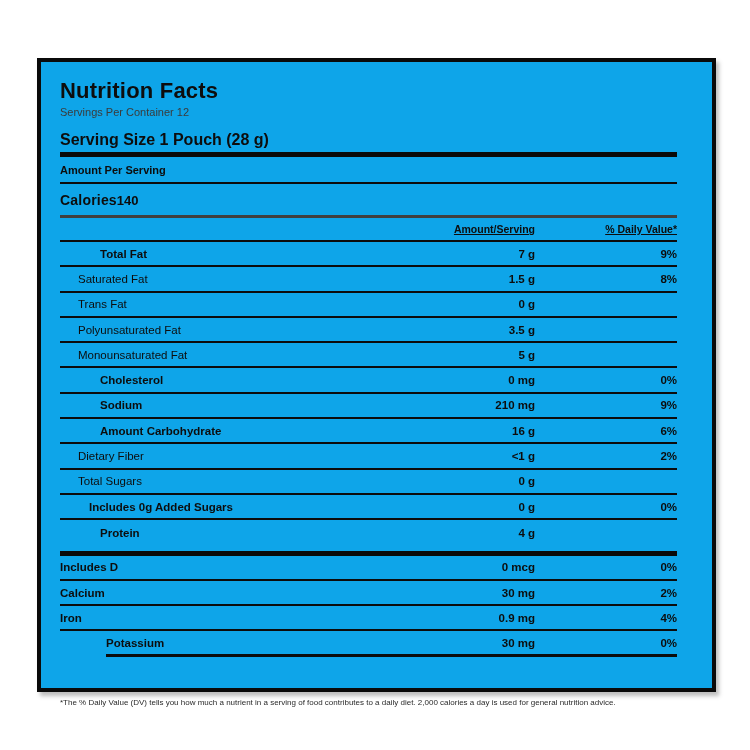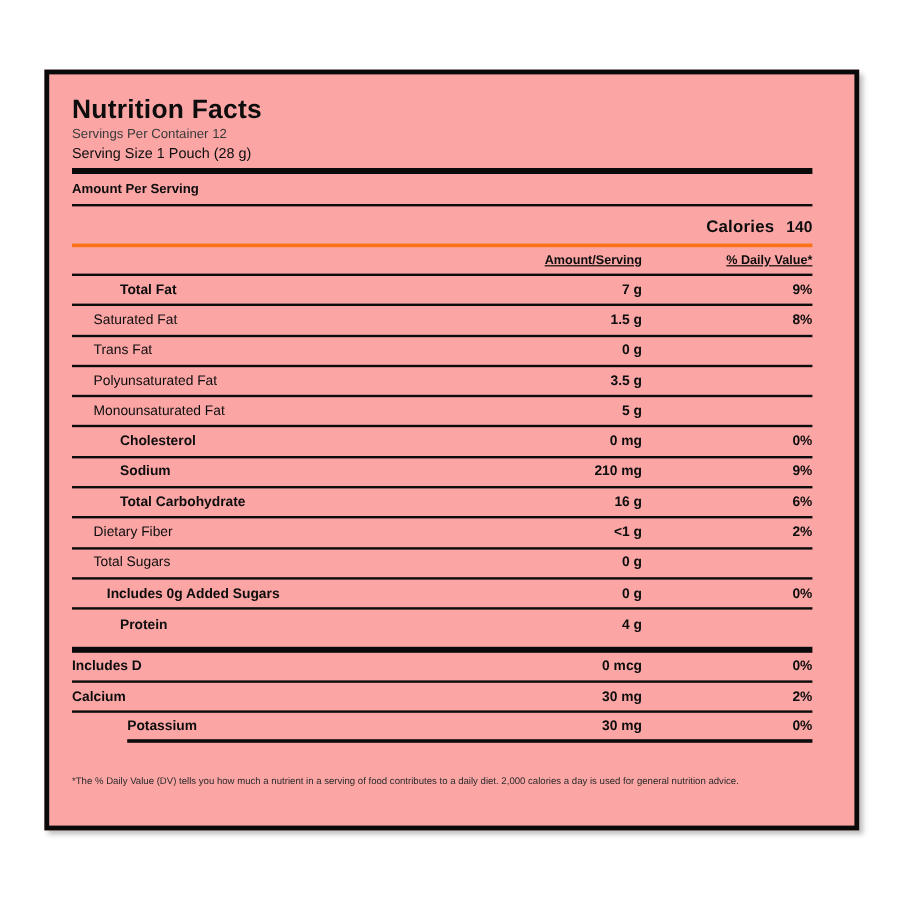--- a/index.html
+++ b/index.html
@@ -19,63 +19,62 @@
     background: #ffffff;
     overflow: hidden;
   }
   .label-frame {
     position: absolute;
     left: 37px;
     top: 58px;
     width: 679px;
     height: 634px;
     box-sizing: border-box;
-    background: #fca5a5;
+    background: #0ea5e9;
     border: 4px solid #0a0a0a;
     box-shadow: 3px 4px 4px rgba(110,110,110,0.45);
     padding: 16px 35px 10px 19px;
   }
   .title {
     font-size: 22px;
     line-height: 25px;
     font-weight: 700;
     letter-spacing: 0.2px;
   }
   .servings {
     font-size: 11px;
     line-height: 14px;
     margin-top: 2px;
     font-weight: 400;
     color: #3b3b3b;
   }
   .serving-size {
-    font-size: 12px;
+    font-size: 16px;
     line-height: 14px;
-    margin-top: 2px;
-    font-weight: 400;
+    margin-top: 14px;
+    font-weight: 700;
   }
   .bar {
     height: 5px;
     background: #0a0a0a;
     margin-top: 5px;
   }
   .aps {
     font-size: 11px;
     line-height: 13px;
     font-weight: 700;
     padding: 7px 0 5px 0;
     border-bottom: 2px solid #0c0c0c;
   }
   .calories-row {
     display: flex;
-    justify-content: flex-end;
+    justify-content: flex-start;
     align-items: baseline;
     padding: 8px 0 7px 0;
-    border-bottom: 3px solid #f97316;
-    gap: 10px;
+    border-bottom: 3px solid #404040;
   }
   .calories-row .cal-label {
     font-size: 14px;
     font-weight: 700;
     letter-spacing: 0.2px;
   }
   .calories-row .cal-value {
     font-size: 13px;
     font-weight: 700;
   }
@@ -99,21 +98,21 @@
   .rows .row:last-child { border-bottom: none; }
   .vits .row:last-child { border-bottom: 3px solid #0c0c0c; margin-left: 46px; }
   .c-label { flex: 1 1 auto; text-align: left; }
   .c-amount { flex: 0 0 150px; text-align: right; font-weight: 700; white-space: nowrap; }
   .c-dv { flex: 0 0 142px; text-align: right; font-weight: 700; white-space: nowrap; }
   .row.main .c-label { font-weight: 700; margin-left: 40px; }
   .row.sub .c-label { font-weight: 400; padding-left: 18px; }
   .row.sub2-bold .c-label { font-weight: 700; padding-left: 29px; }
   .row.vit .c-label { font-weight: 700; }
   .footnote {
-    margin-top: 27px;
+    margin-top: 41px;
     font-size: 8px;
     line-height: 10px;
     font-weight: 400;
     color: #2a2a2a;
   }
 </style>
 </head>
 <body>
 
 <div class="canvas">
@@ -170,21 +169,21 @@
           <span class="c-label">Cholesterol</span>
           <span class="c-amount">0 mg</span>
           <span class="c-dv">0%</span>
         </div>
         <div class="row main">
           <span class="c-label">Sodium</span>
           <span class="c-amount">210 mg</span>
           <span class="c-dv">9%</span>
         </div>
         <div class="row main">
-          <span class="c-label">Total Carbohydrate</span>
+          <span class="c-label">Amount Carbohydrate</span>
           <span class="c-amount">16 g</span>
           <span class="c-dv">6%</span>
         </div>
         <div class="row sub">
           <span class="c-label">Dietary Fiber</span>
           <span class="c-amount">&lt;1 g</span>
           <span class="c-dv">2%</span>
         </div>
         <div class="row sub">
           <span class="c-label">Total Sugars</span>
@@ -210,20 +209,25 @@
           <span class="c-label">Includes D</span>
           <span class="c-amount">0 mcg</span>
           <span class="c-dv">0%</span>
         </div>
         <div class="row vit">
           <span class="c-label">Calcium</span>
           <span class="c-amount">30 mg</span>
           <span class="c-dv">2%</span>
         </div>
         <div class="row vit">
+          <span class="c-label">Iron</span>
+          <span class="c-amount">0.9 mg</span>
+          <span class="c-dv">4%</span>
+        </div>
+        <div class="row vit">
           <span class="c-label">Potassium</span>
           <span class="c-amount">30 mg</span>
           <span class="c-dv">0%</span>
         </div>
       </div>
 
     <div class="footnote">*The % Daily Value (DV) tells you how much a nutrient in a serving of food contributes to a daily diet. 2,000 calories a day is used for general nutrition advice.</div>
 
   </div>
 </div>

